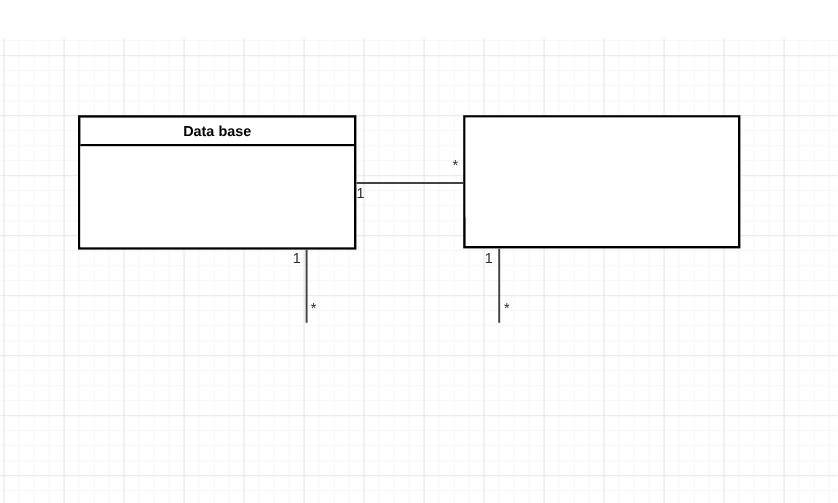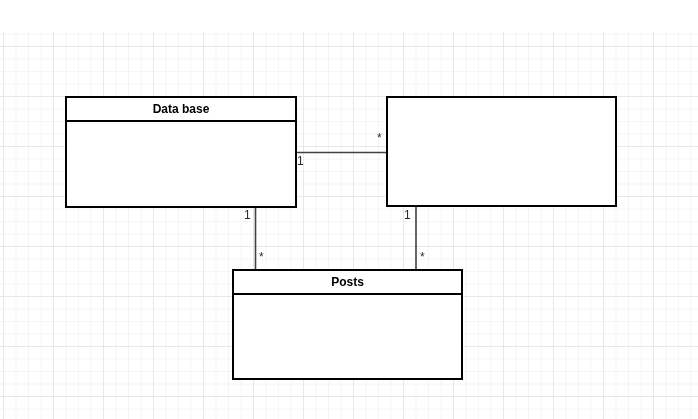--- a/index.html
+++ b/index.html
@@ -79,24 +79,20 @@
 
   <div class="uml-class box-database">
     <div class="uml-header">Data base</div>
     <div class="uml-body"></div>
   </div>
 
   <div class="uml-class box-user">
     <div class="uml-body"></div>
   </div>
 
-  <div class="uml-class box-posts">
-    <div class="uml-header">Posts</div>
-    <div class="uml-body"></div>
-  </div>
 
   <span class="mult" style="left:297px; top:123px;">1</span>
   <span class="mult" style="left:377px; top:100px;">*</span>
 
   <span class="mult" style="left:244px; top:177px;">1</span>
   <span class="mult" style="left:259px; top:219px;">*</span>
 
   <span class="mult" style="left:404px; top:177px;">1</span>
   <span class="mult" style="left:420px; top:219px;">*</span>
 

